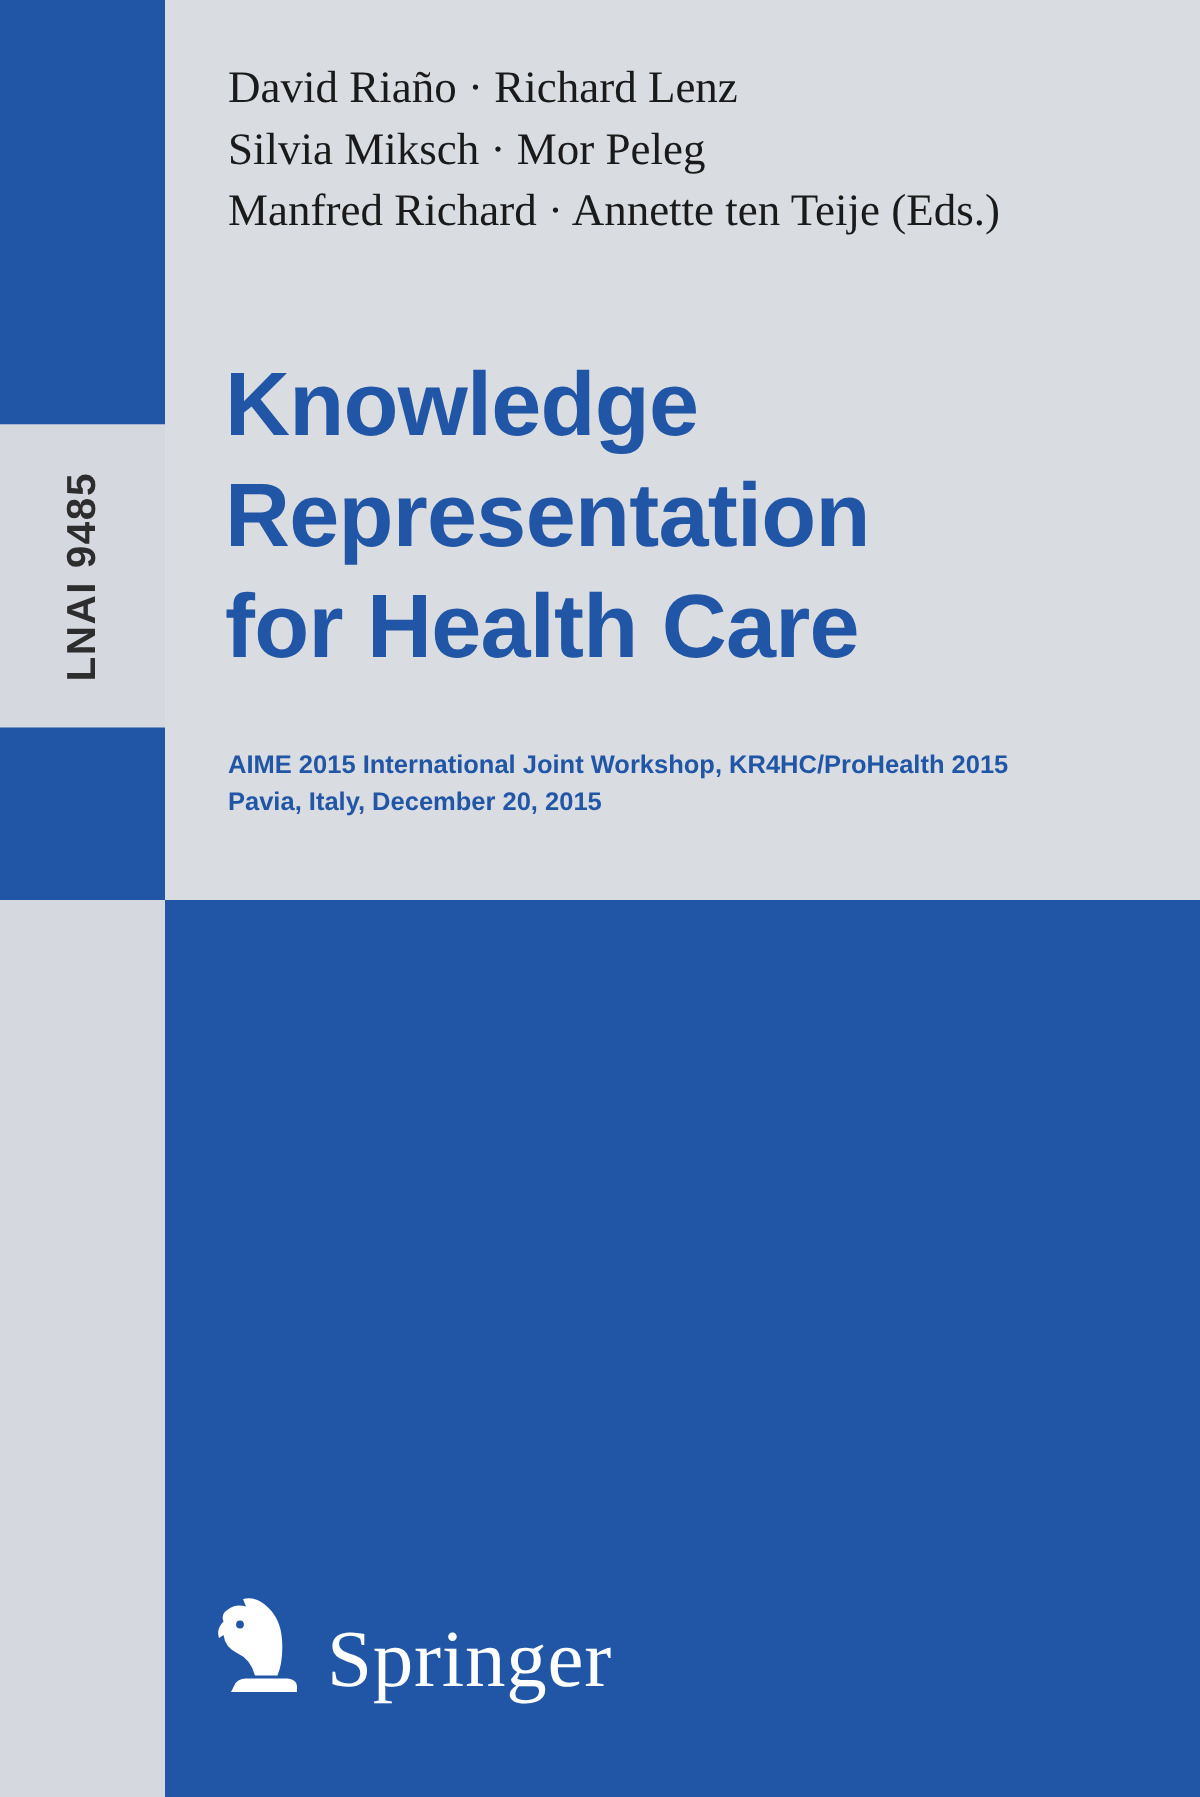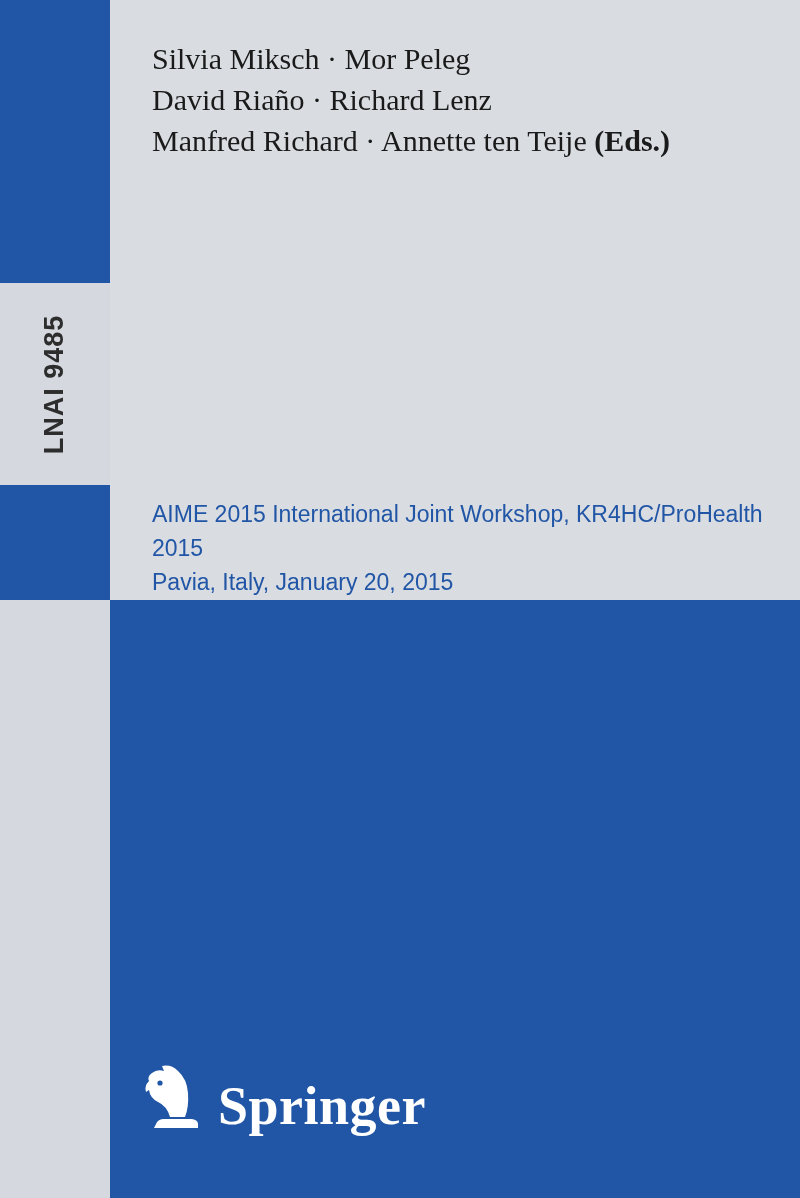--- a/index.html
+++ b/index.html
@@ -89,21 +89,21 @@
     position: absolute;
     left: 42px;
     top: 38px;
     width: 620px;
     font-family: "Liberation Serif", serif;
     font-size: 30px;
     line-height: 1.37;
     color: #1a1a1a;
   }
   .editors .line { white-space: nowrap; }
-  .editors .eds { font-weight: 700; text-align: right; }
+  .editors .eds { font-weight: 400; text-align: right; }
 
   
   .title {
     position: absolute;
     left: 40px;
     top: 233px;
     width: 640px;
     font-family: "Liberation Sans", sans-serif;
     font-weight: 700;
     font-size: 60px;
@@ -112,72 +112,76 @@
     letter-spacing: -0.5px;
   }
 
   
   .subtitle {
     position: absolute;
     left: 42px;
     top: 498px;
     width: 630px;
     font-family: "Liberation Sans", sans-serif;
-    font-weight: 400;
-    font-size: 23px;
+    font-weight: 700;
+    font-size: 17px;
     line-height: 1.47;
     color: #2156a6;
   }
 
   
   .logo {
     position: absolute;
     left: 30px;
     top: 1062px;
     display: flex;
     align-items: flex-end;
     gap: 14px;
   }
   .logo-mark { width: 64px; height: 70px; display: block; }
   .logo-word {
     font-family: "Liberation Serif", serif;
     font-size: 54px;
     color: #ffffff;
     line-height: 0.95;
     letter-spacing: 0.5px;
-    font-weight: bold;
   }
 </style>
 </head>
 <body>
 
 <div class="page">
 
   <div class="spine-col">
     <div class="spine-band-top"></div>
     <div class="spine-label">
       <span>LNAI 9485</span>
     </div>
     <div class="spine-band-bottom"></div>
   </div>
 
   <div class="cover">
 
     <div class="blue-block"></div>
 
     <div class="editors">
+      <div class="line">David Riaño · Richard Lenz</div>
       <div class="line">Silvia Miksch · Mor Peleg</div>
-      <div class="line">David Riaño · Richard Lenz</div>
       <div class="line"><span>Manfred Richard · Annette ten Teije</span> <span class="eds">(Eds.)</span></div>
     </div>
 
+    <div class="title">
+      <div>Knowledge</div>
+      <div>Representation</div>
+      <div>for Health Care</div>
+    </div>
 
     <div class="subtitle">
       <div>AIME 2015 International Joint Workshop, KR4HC/ProHealth 2015</div>
-      <div>Pavia, Italy, January 20, 2015</div>
+      <div>Pavia, Italy, December 20, 2015</div>
     </div>
 
     <div class="logo">
       <svg class="logo-mark" viewBox="0 0 64 70">
         <path d="M20 66 L58 66 L58 62 Q58 58 52 57 L24 57 Q18 57 16 62 L14 66 Z" fill="#ffffff"></path>
         <path d="M30 55 Q27 44 18 40 Q10 36 9 28 L6 30 Q4 24 9 19 Q7 14 12 11 Q17 7 24 9 L22 4 Q31 2 38 9 Q47 17 48 31 Q49 45 45 55 Z" fill="#ffffff"></path>
         <circle cx="20" cy="21" r="2.6" fill="#2156a6"></circle>
       </svg>
       <div class="logo-word">Springer</div>
     </div>

